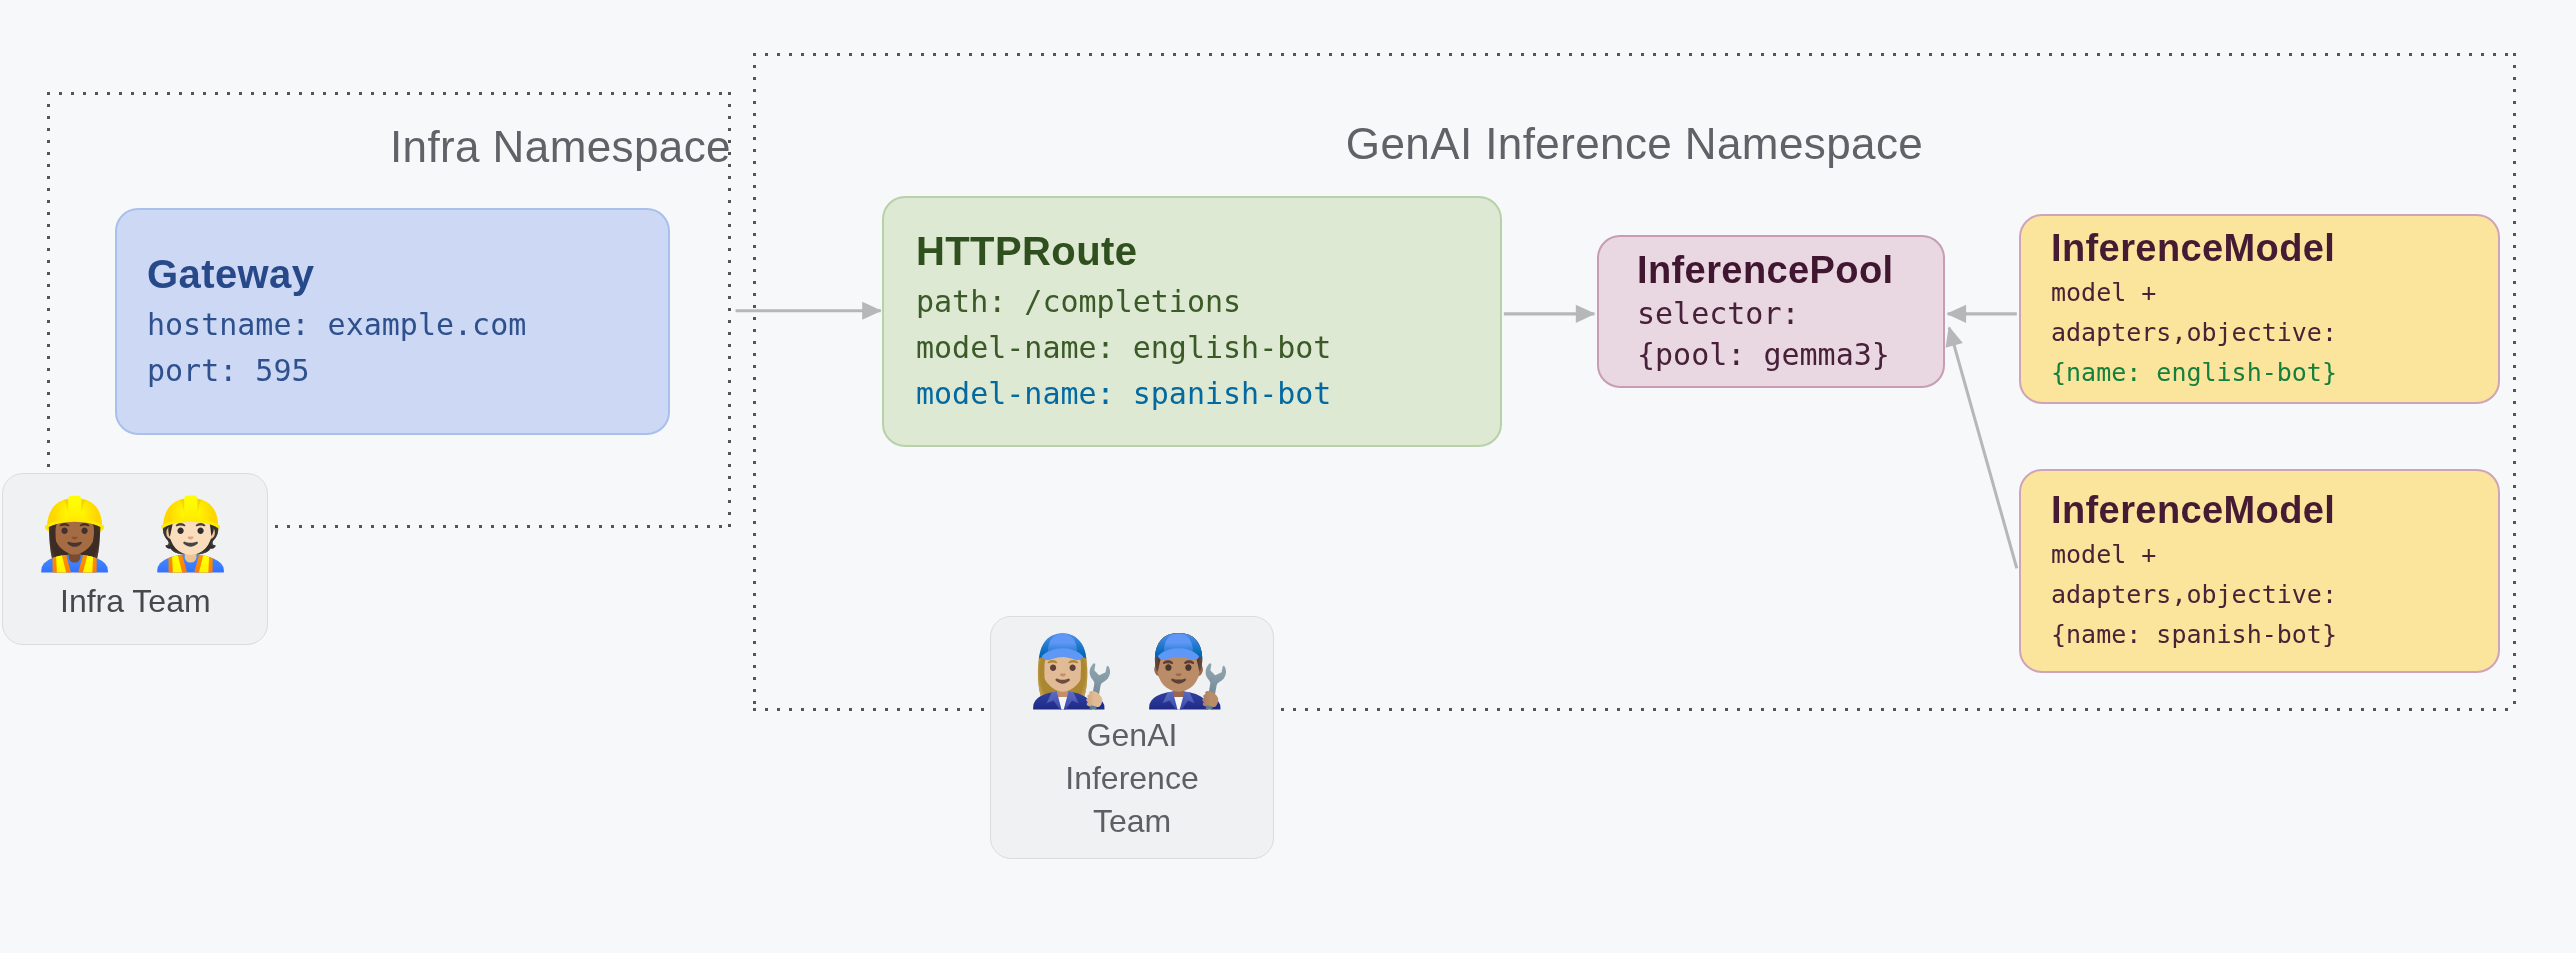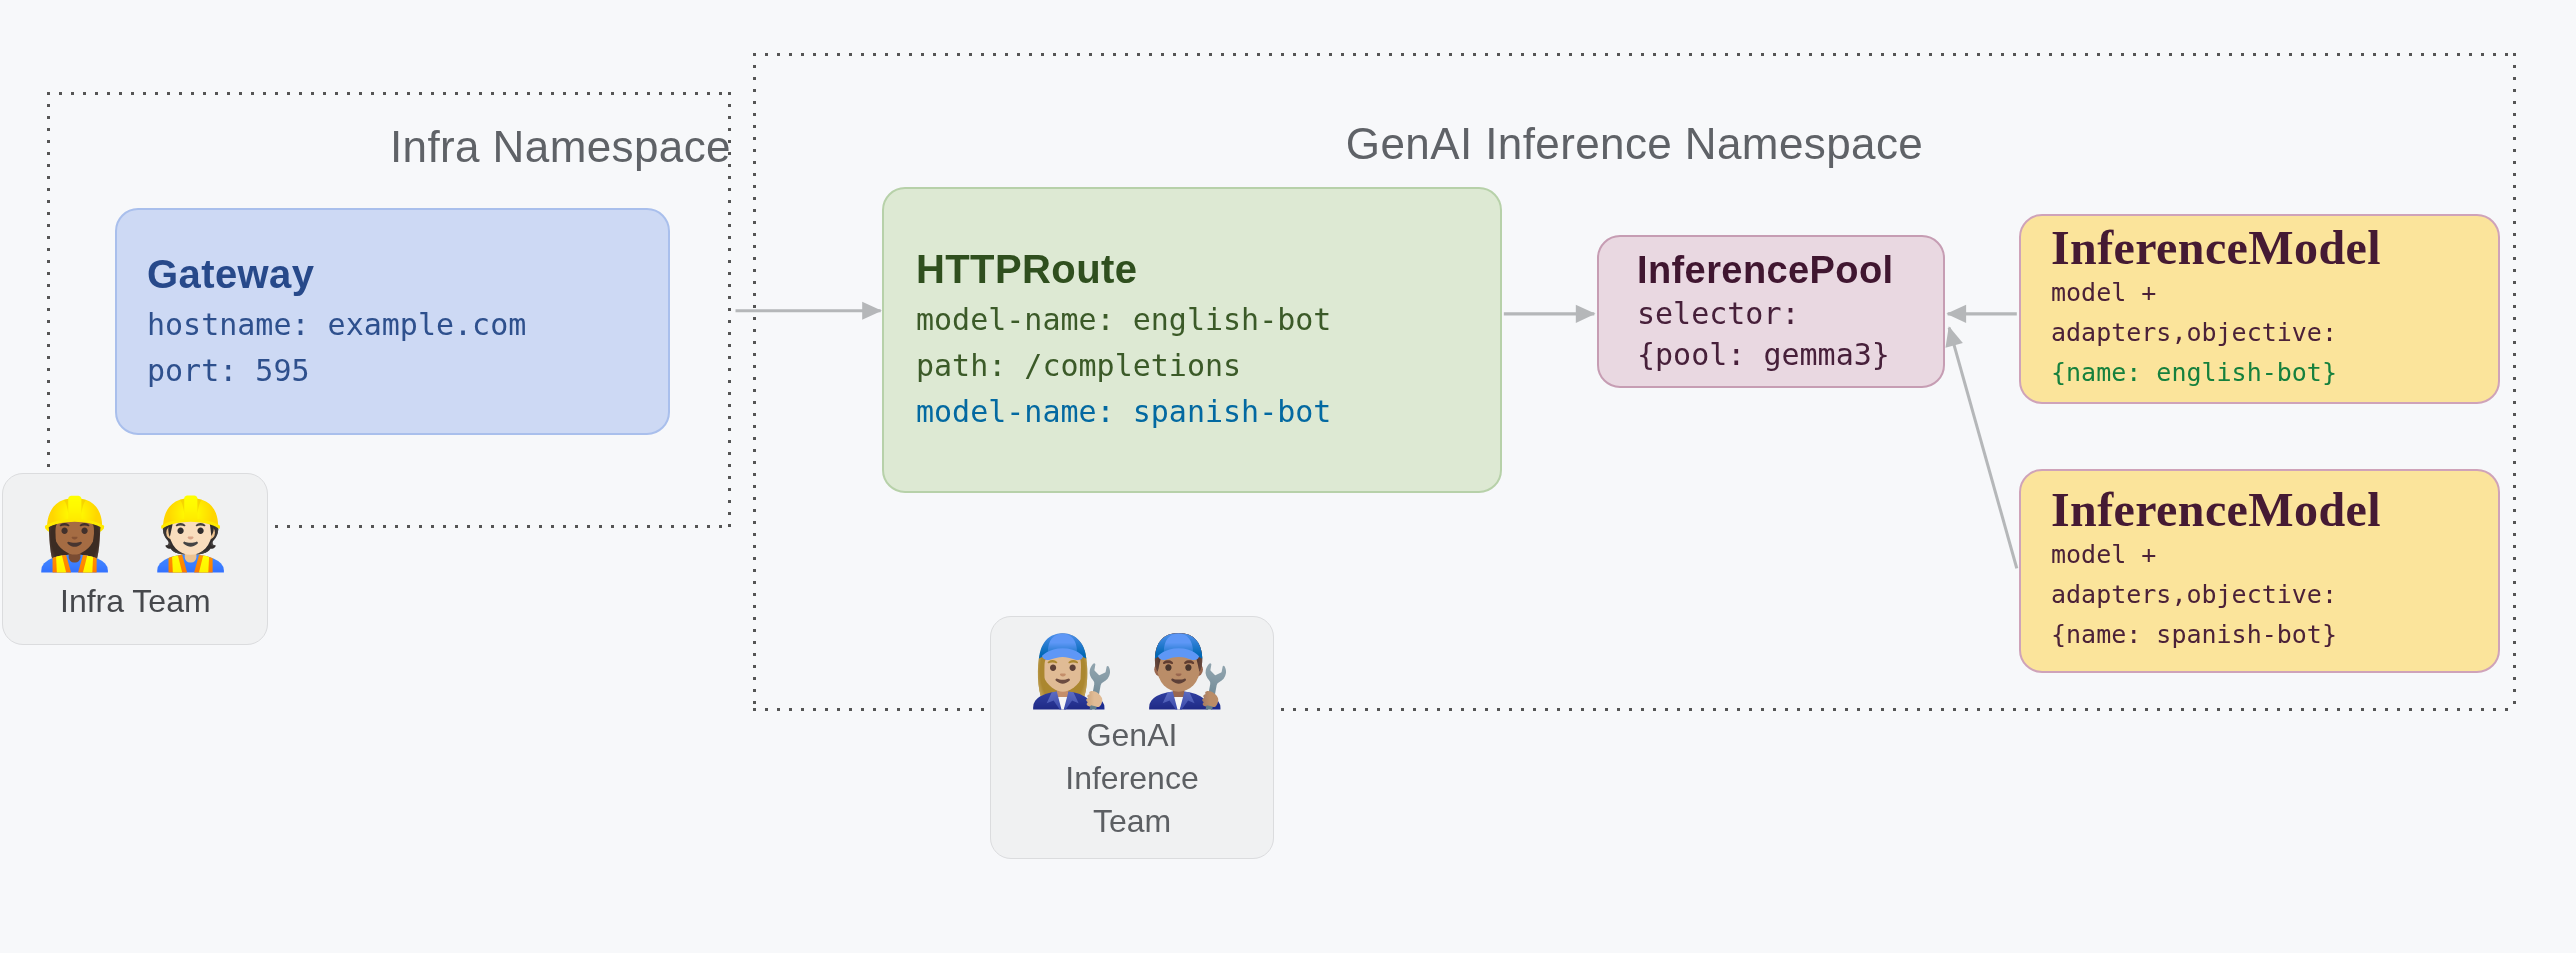--- a/index.html
+++ b/index.html
@@ -67,27 +67,27 @@
     margin-bottom: 3px;
     letter-spacing: 0.4px;
   }
   .code {
     font-family: "DejaVu Sans Mono", monospace;
     font-size: 30px;
     line-height: 46px;
     white-space: pre;
   }
   .node-gateway   { left: 115px;  top: 208px; width: 555px; height: 227px; padding-left: 30px; }
-  .node-httproute { left: 882px; top: 187px; width: 620px; height: 306px; padding-left: 32px; }
+  .node-httproute { left: 882px; top: 196px; width: 620px; height: 251px; padding-left: 32px; }
   .node-pool      { left: 1597px; top: 235px; width: 348px; height: 153px; padding-left: 38px; }
   .node-pool .node-title  { font-size: 38px; line-height: 44px; margin-bottom: 1.5px; }
   .node-pool .code        { line-height: 41px; }
   .node-model-en  { left: 2019px; top: 214px; width: 481px; height: 190px; padding-left: 30px; }
   .node-model-es  { left: 2019px; top: 469px; width: 481px; height: 204px; padding-left: 30px; }
-  .node-model .node-title { font-size: 48px; line-height: 46px; margin-bottom: 1.5px; font-family: Liberation Serif, serif; }
+  .node-model .node-title { font-size: 38px; line-height: 46px; margin-bottom: 1.5px; }
   .node-model .code       { font-size: 25px; line-height: 40px; }
 
   
   .team {
     position: absolute; z-index: 4;
     box-sizing: border-box;
     border: 1.5px solid;
     border-radius: 21px;
     display: flex;
     flex-direction: column;
@@ -144,22 +144,22 @@
   </div>
 
   <div class="node node-gateway" style="background-color: rgb(205, 217, 244); border-color: rgb(169, 191, 236);">
     <div class="node-title" style="color: rgb(39, 73, 138);">Gateway</div>
     <div class="code" style="color: rgb(46, 80, 141);">hostname: example.com</div>
     <div class="code" style="color: rgb(46, 80, 141);">port: 595</div>
   </div>
 
   <div class="node node-httproute" style="background-color: rgb(221, 233, 211); border-color: rgb(183, 209, 169);">
     <div class="node-title" style="color: rgb(47, 79, 30);">HTTPRoute</div>
+    <div class="code" style="color: rgb(59, 90, 40);">path: /completions</div>
     <div class="code" style="color: rgb(59, 90, 40);">model-name: english-bot</div>
-    <div class="code" style="color: rgb(59, 90, 40);">path: /completions</div>
     <div class="code" style="color: #0369a1;">model-name: spanish-bot</div>
   </div>
 
   <div class="node node-pool" style="background-color: rgb(233, 216, 225); border-color: rgb(198, 157, 179);">
     <div class="node-title" style="color: rgb(64, 22, 48);">InferencePool</div>
     <div class="code" style="color: rgb(71, 32, 58);">selector:</div>
     <div class="code" style="color: rgb(71, 32, 58);">{pool: gemma3}</div>
   </div>
 
   <div class="node node-model node-model-en" style="background-color: rgb(251, 228, 155); border-color: rgb(207, 163, 185);">

